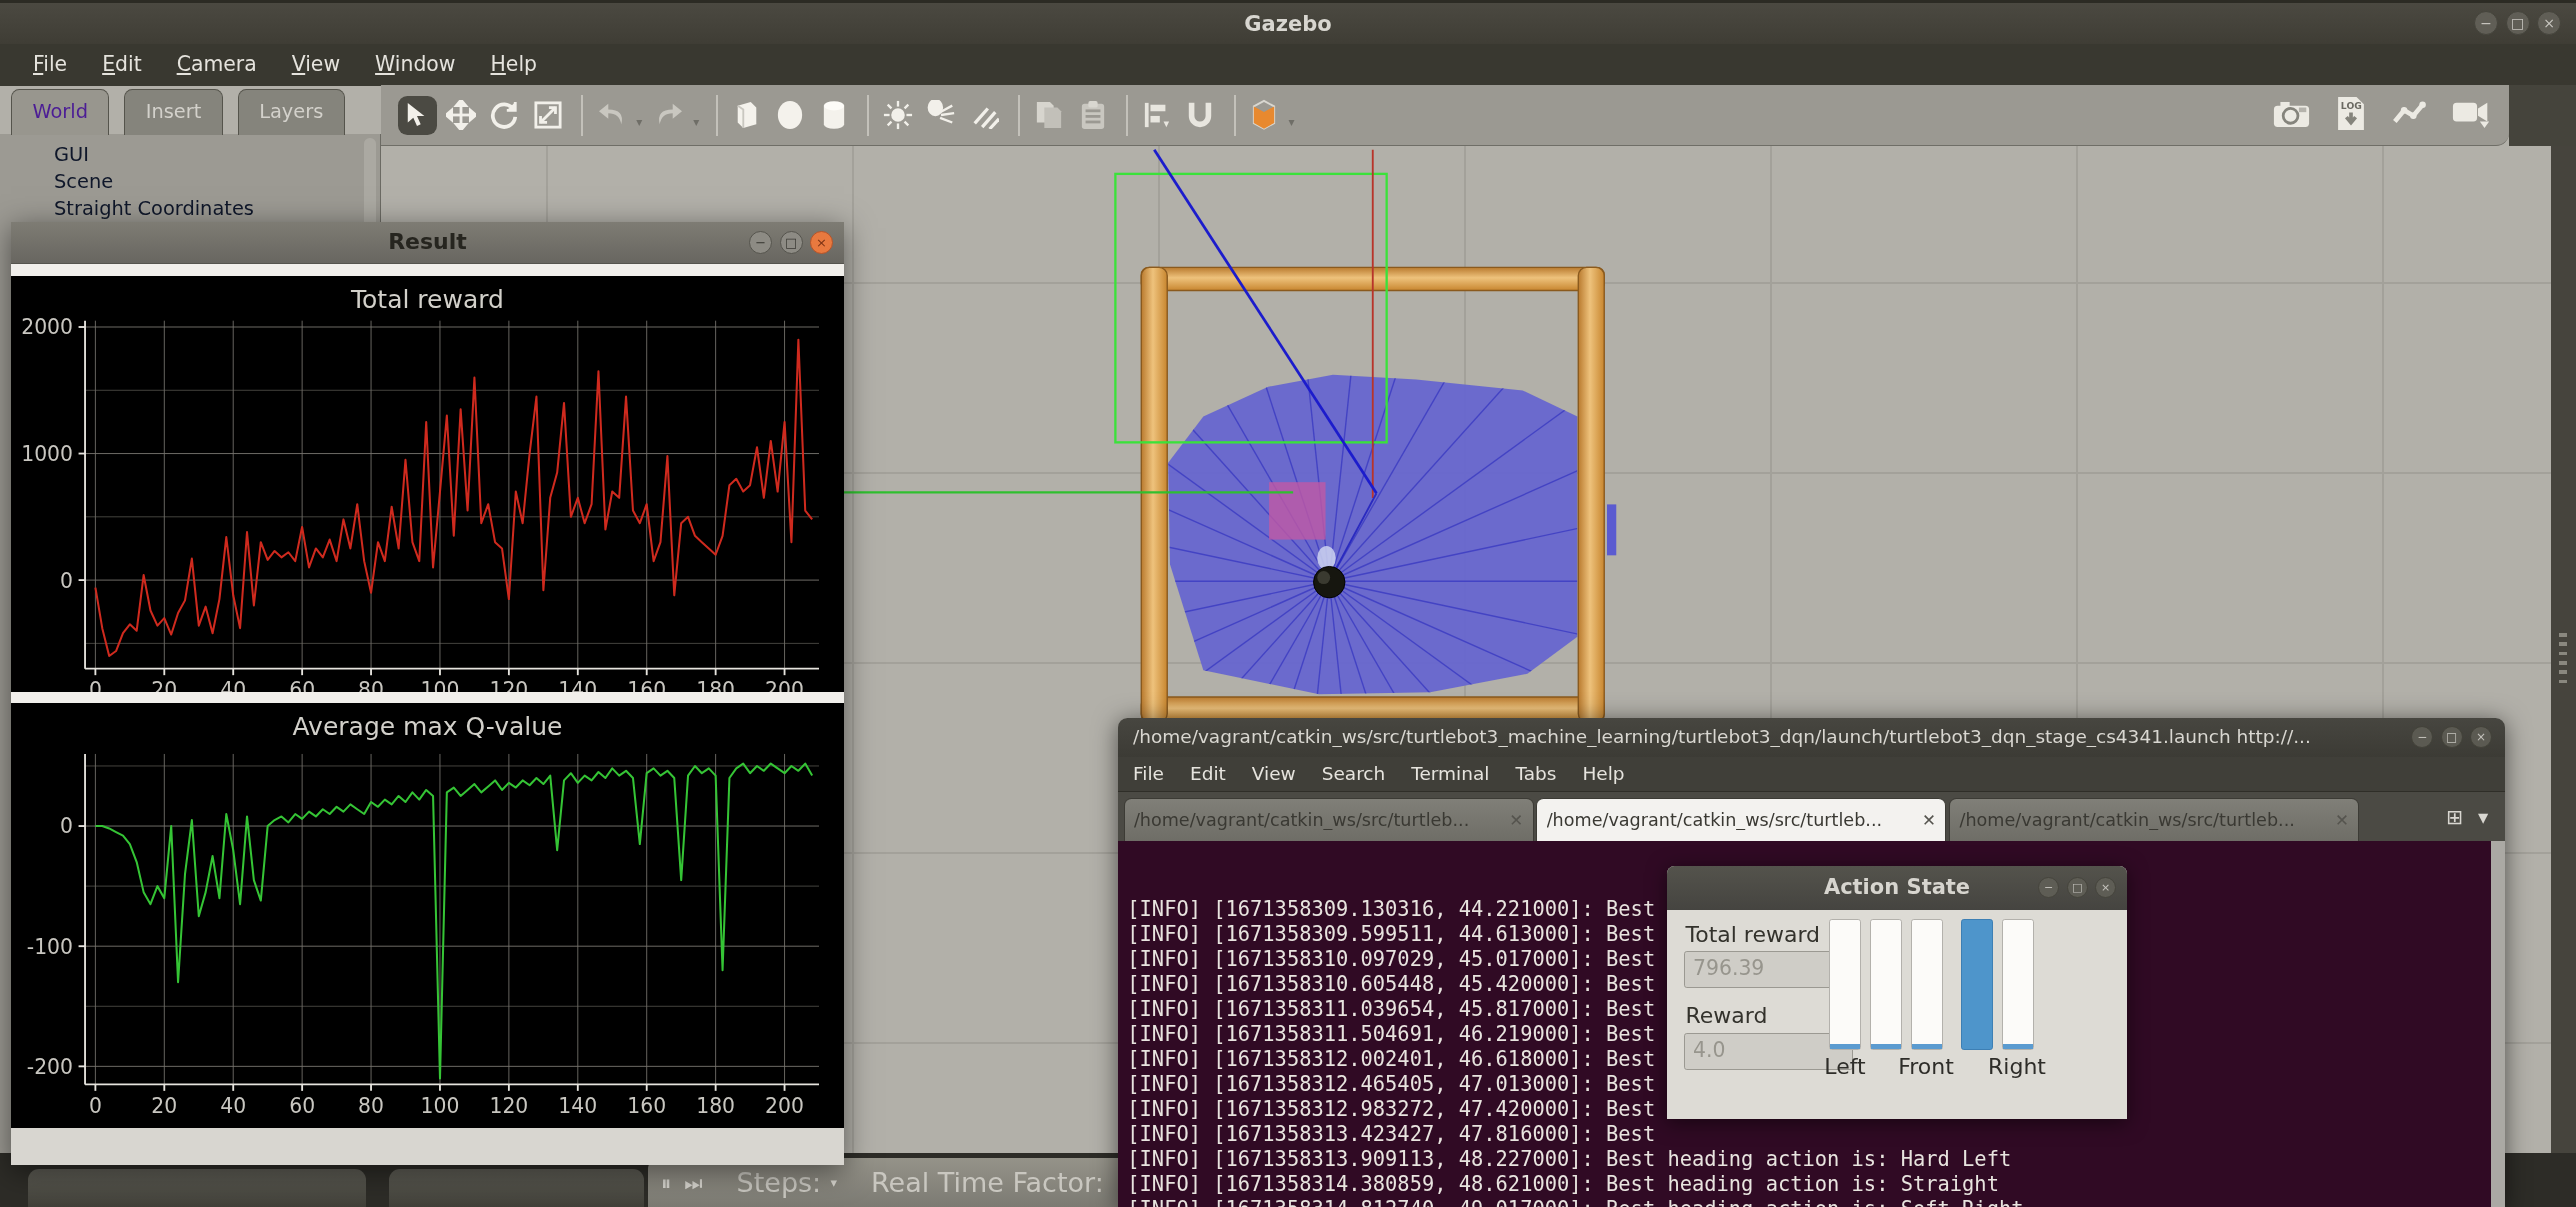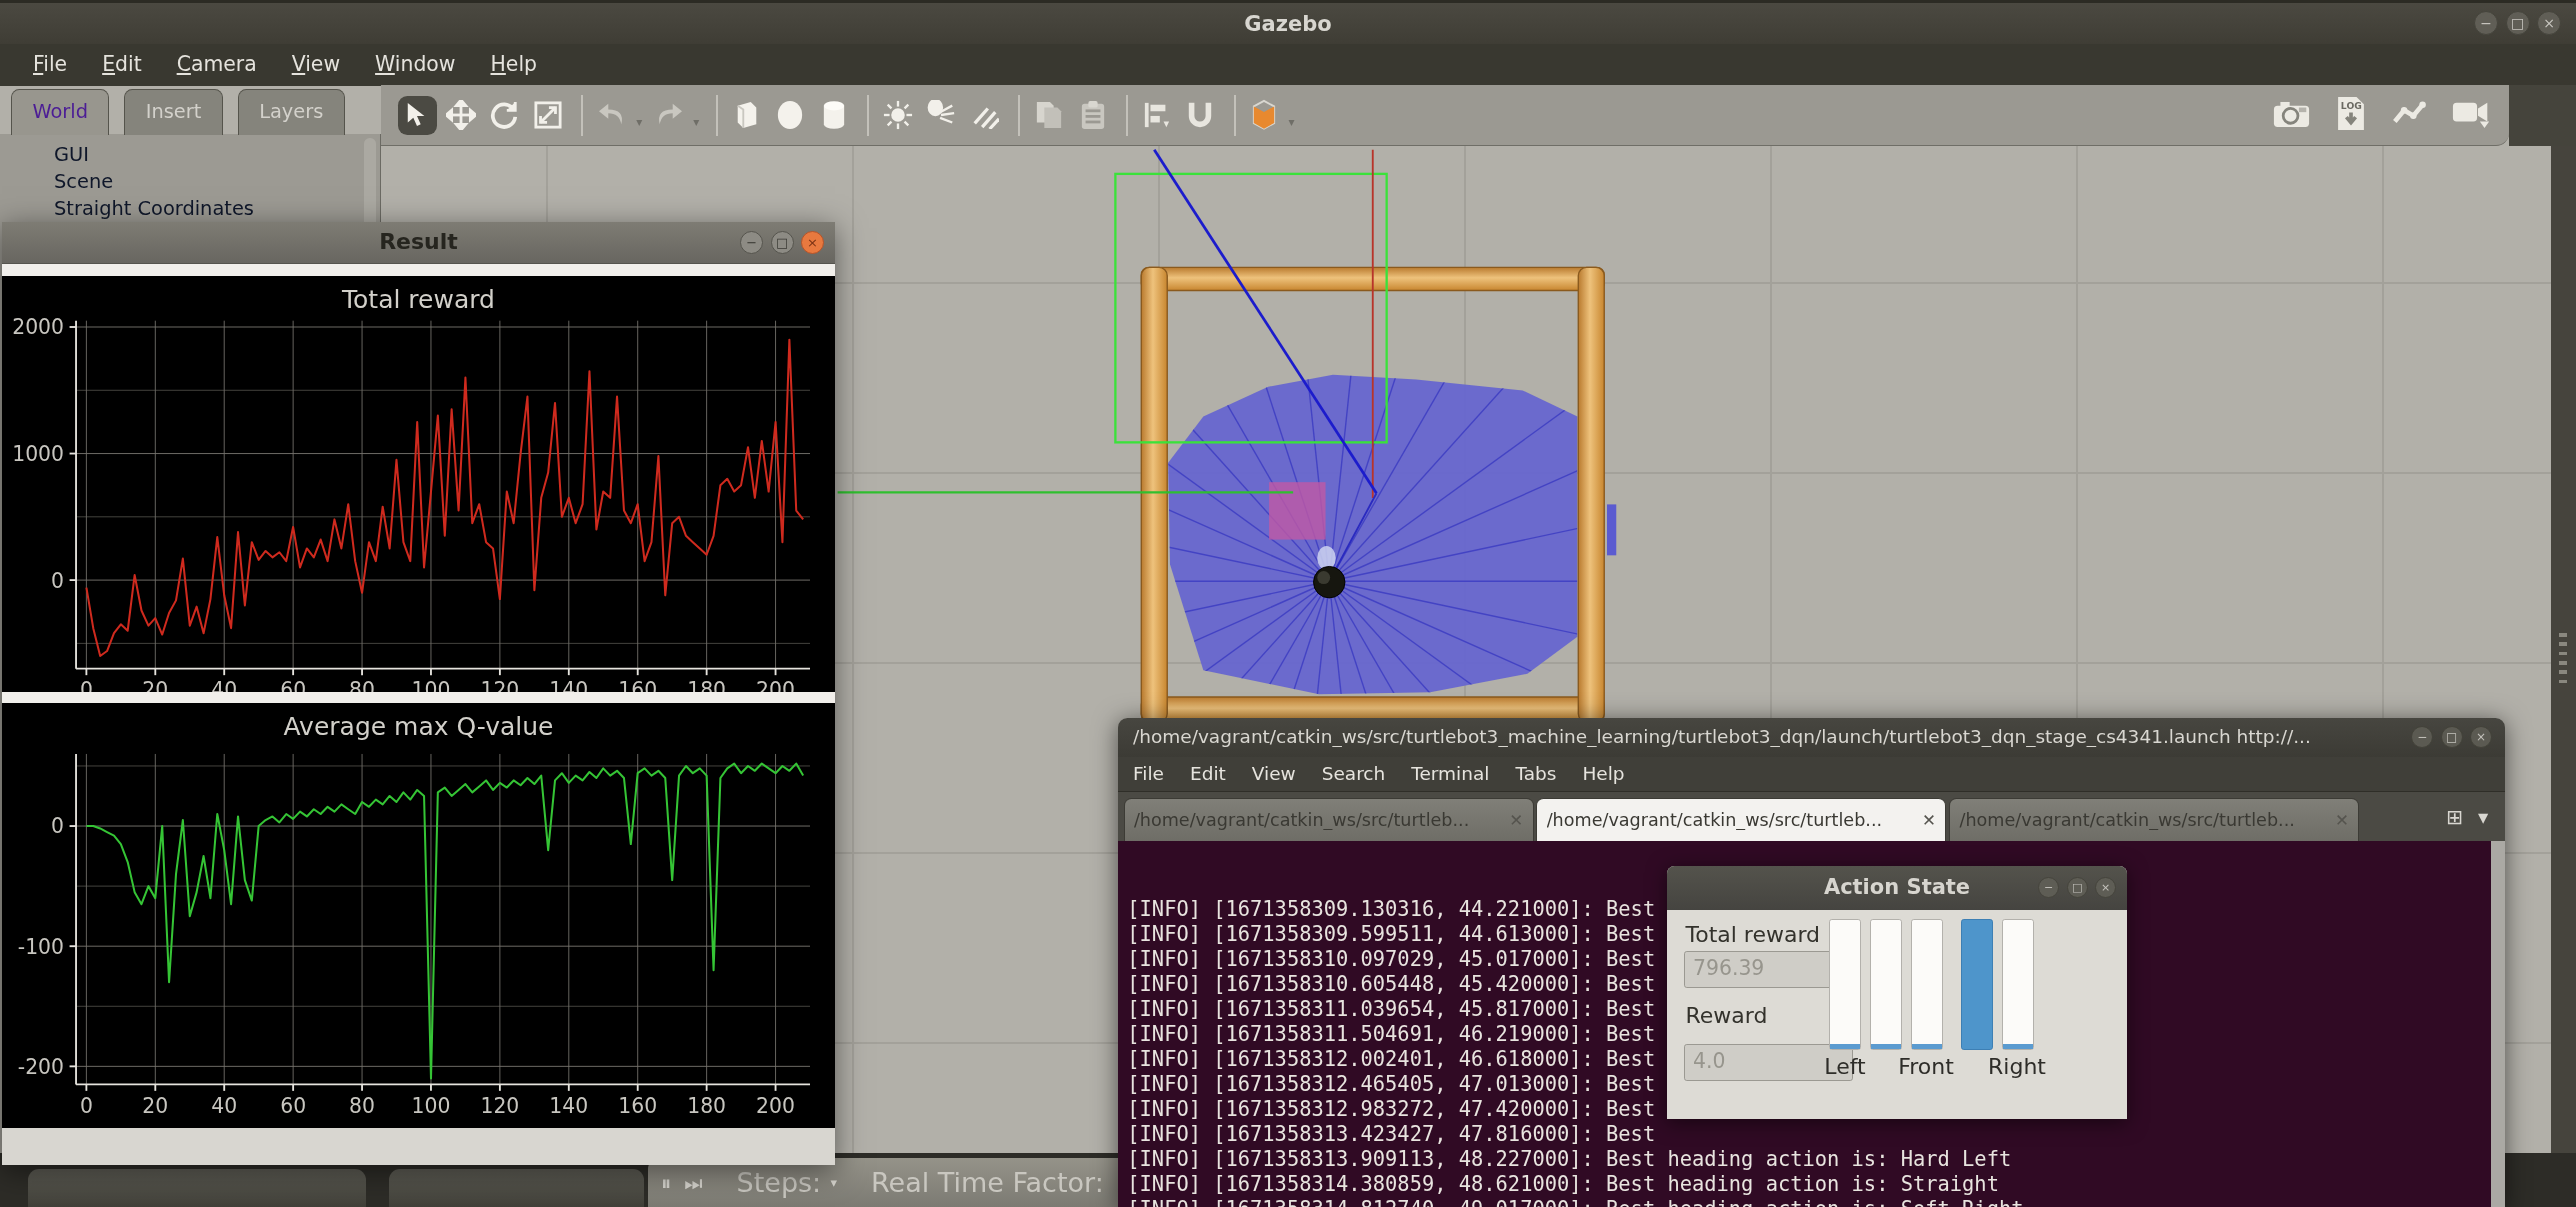--- a/index.html
+++ b/index.html
@@ -66,21 +66,21 @@
   .bboxB { left:389px; top:15.7px; width:255px; height:39px; }
   .bboxC { left:648px; top:4.6px; width:773px; height:50px;
            background:linear-gradient(#959389,#7b7a72); display:flex; align-items:center; }
   .simicon { color:#d6d4cd; font-size:20.4px; margin-left:13px; }
   .steps-label,.rtf-label { color:#c9c7c0; font-size:27px; margin-left:34px; }
   .steps-caret { color:#d6d4cd; font-size:13px; margin-left:9.3px; }
   .rtf-value { margin-left:16.7px; width:78px; height:33px; background:#807e77; border-radius:3.7px;
                color:#3b3a34; font-size:20.4px; text-align:center; line-height:33px; }
 
   
-  .result-win { position:absolute; left:2px; top:222px; width:833px; height:943px; z-index:5;
+  .result-win { position:absolute; left:11px; top:222px; width:833px; height:943px; z-index:5;
                 box-shadow:0 5.6px 28px rgba(0,0,0,.5); background:#000; }
   .result-title { position:absolute; left:0; top:0; width:833px; height:42px;
                   background:linear-gradient(#7e7c74,#686660); border-bottom:0.9px solid #55544e; }
   .result-title .wtitle { position:absolute; left:0; right:0; top:7.4px; text-align:center;
                   font-weight:bold; font-size:22px; color:#26251f; }
   .result-title .winbtns { right:11px; top:9.3px; }
   .wbtn { width:23px; height:23px; border-radius:50%; background:#8d8b84; border:0.9px solid #55544d;
           color:#3a3933; font-size:13px; line-height:21px; text-align:center; }
   .wbtn.close-orange { background:#e8793f; border-color:#b5542a; color:#7a3214; }
   .white-strip { position:absolute; left:0; width:833px; background:#f1efeb; }
@@ -603,21 +603,21 @@
       <div class="wtitle">Action State</div>
       <div class="winbtns">
         <div class="dbtn">−</div>
         <div class="dbtn">□</div>
         <div class="dbtn">×</div>
       </div>
     </div>
     <div class="dlg-label" style="left:18.5px; top:56px;">Total reward</div>
     <div class="dlg-input" style="left:16.7px; top:85px;">796.39</div>
     <div class="dlg-label" style="left:18.5px; top:137px;">Reward</div>
-    <div class="dlg-input" style="left:16.7px; top:178px;">4.0</div>
+    <div class="dlg-input" style="left:16.7px; top:167px;">4.0</div>
     <div id="action-bars">
         <div class="abar" style="left: 162px;">
           <div class="fillline"></div>
         </div>
         <div class="abar" style="left: 203px;">
           <div class="fillline"></div>
         </div>
         <div class="abar" style="left: 244px;">
           <div class="fillline"></div>
         </div>

